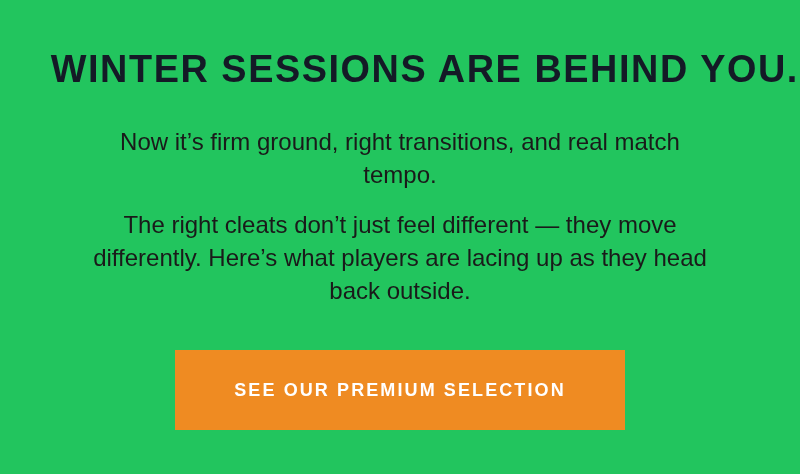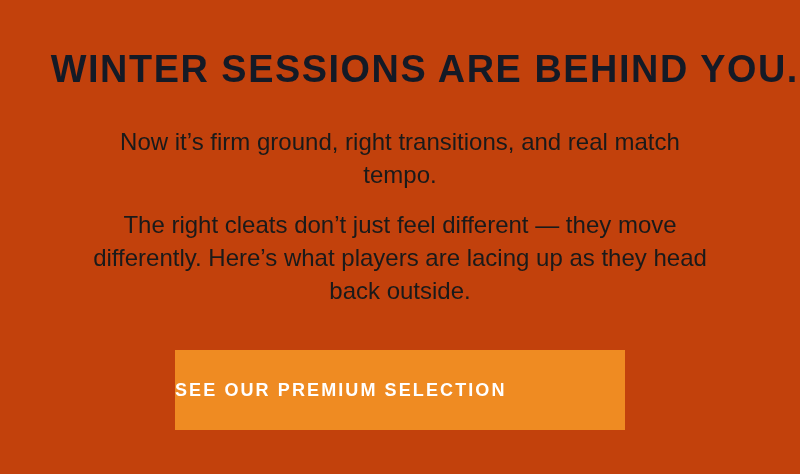--- a/index.html
+++ b/index.html
@@ -11,21 +11,21 @@
     width: 800px;
     height: 474px;
     background: #f7f4ef;
     font-family: "Liberation Sans", sans-serif;
     overflow: hidden;
   }
 
   .email-banner {
     width: 800px;
     height: 474px;
-    background: #c2410c;
+    background: #22c55e;
     box-sizing: border-box;
     display: flex;
     flex-direction: column;
     align-items: center;
   }
 
   .headline {
     margin: 0;
     padding: 0;
     color: #141a26;
@@ -74,20 +74,21 @@
     height: 80px;
     background: #ef8b22;
     border: none;
     border-radius: 0;
     color: #ffffff;
     font-family: "Liberation Sans", sans-serif;
     font-weight: bold;
     font-size: 18px;
     letter-spacing: 2.1px;
     text-transform: uppercase;
+    text-align: center;
     line-height: 80px;
     cursor: pointer;
     padding: 0;
     text-decoration: none;
     white-space: nowrap;
   }
 </style>
 </head>
 <body>
 

